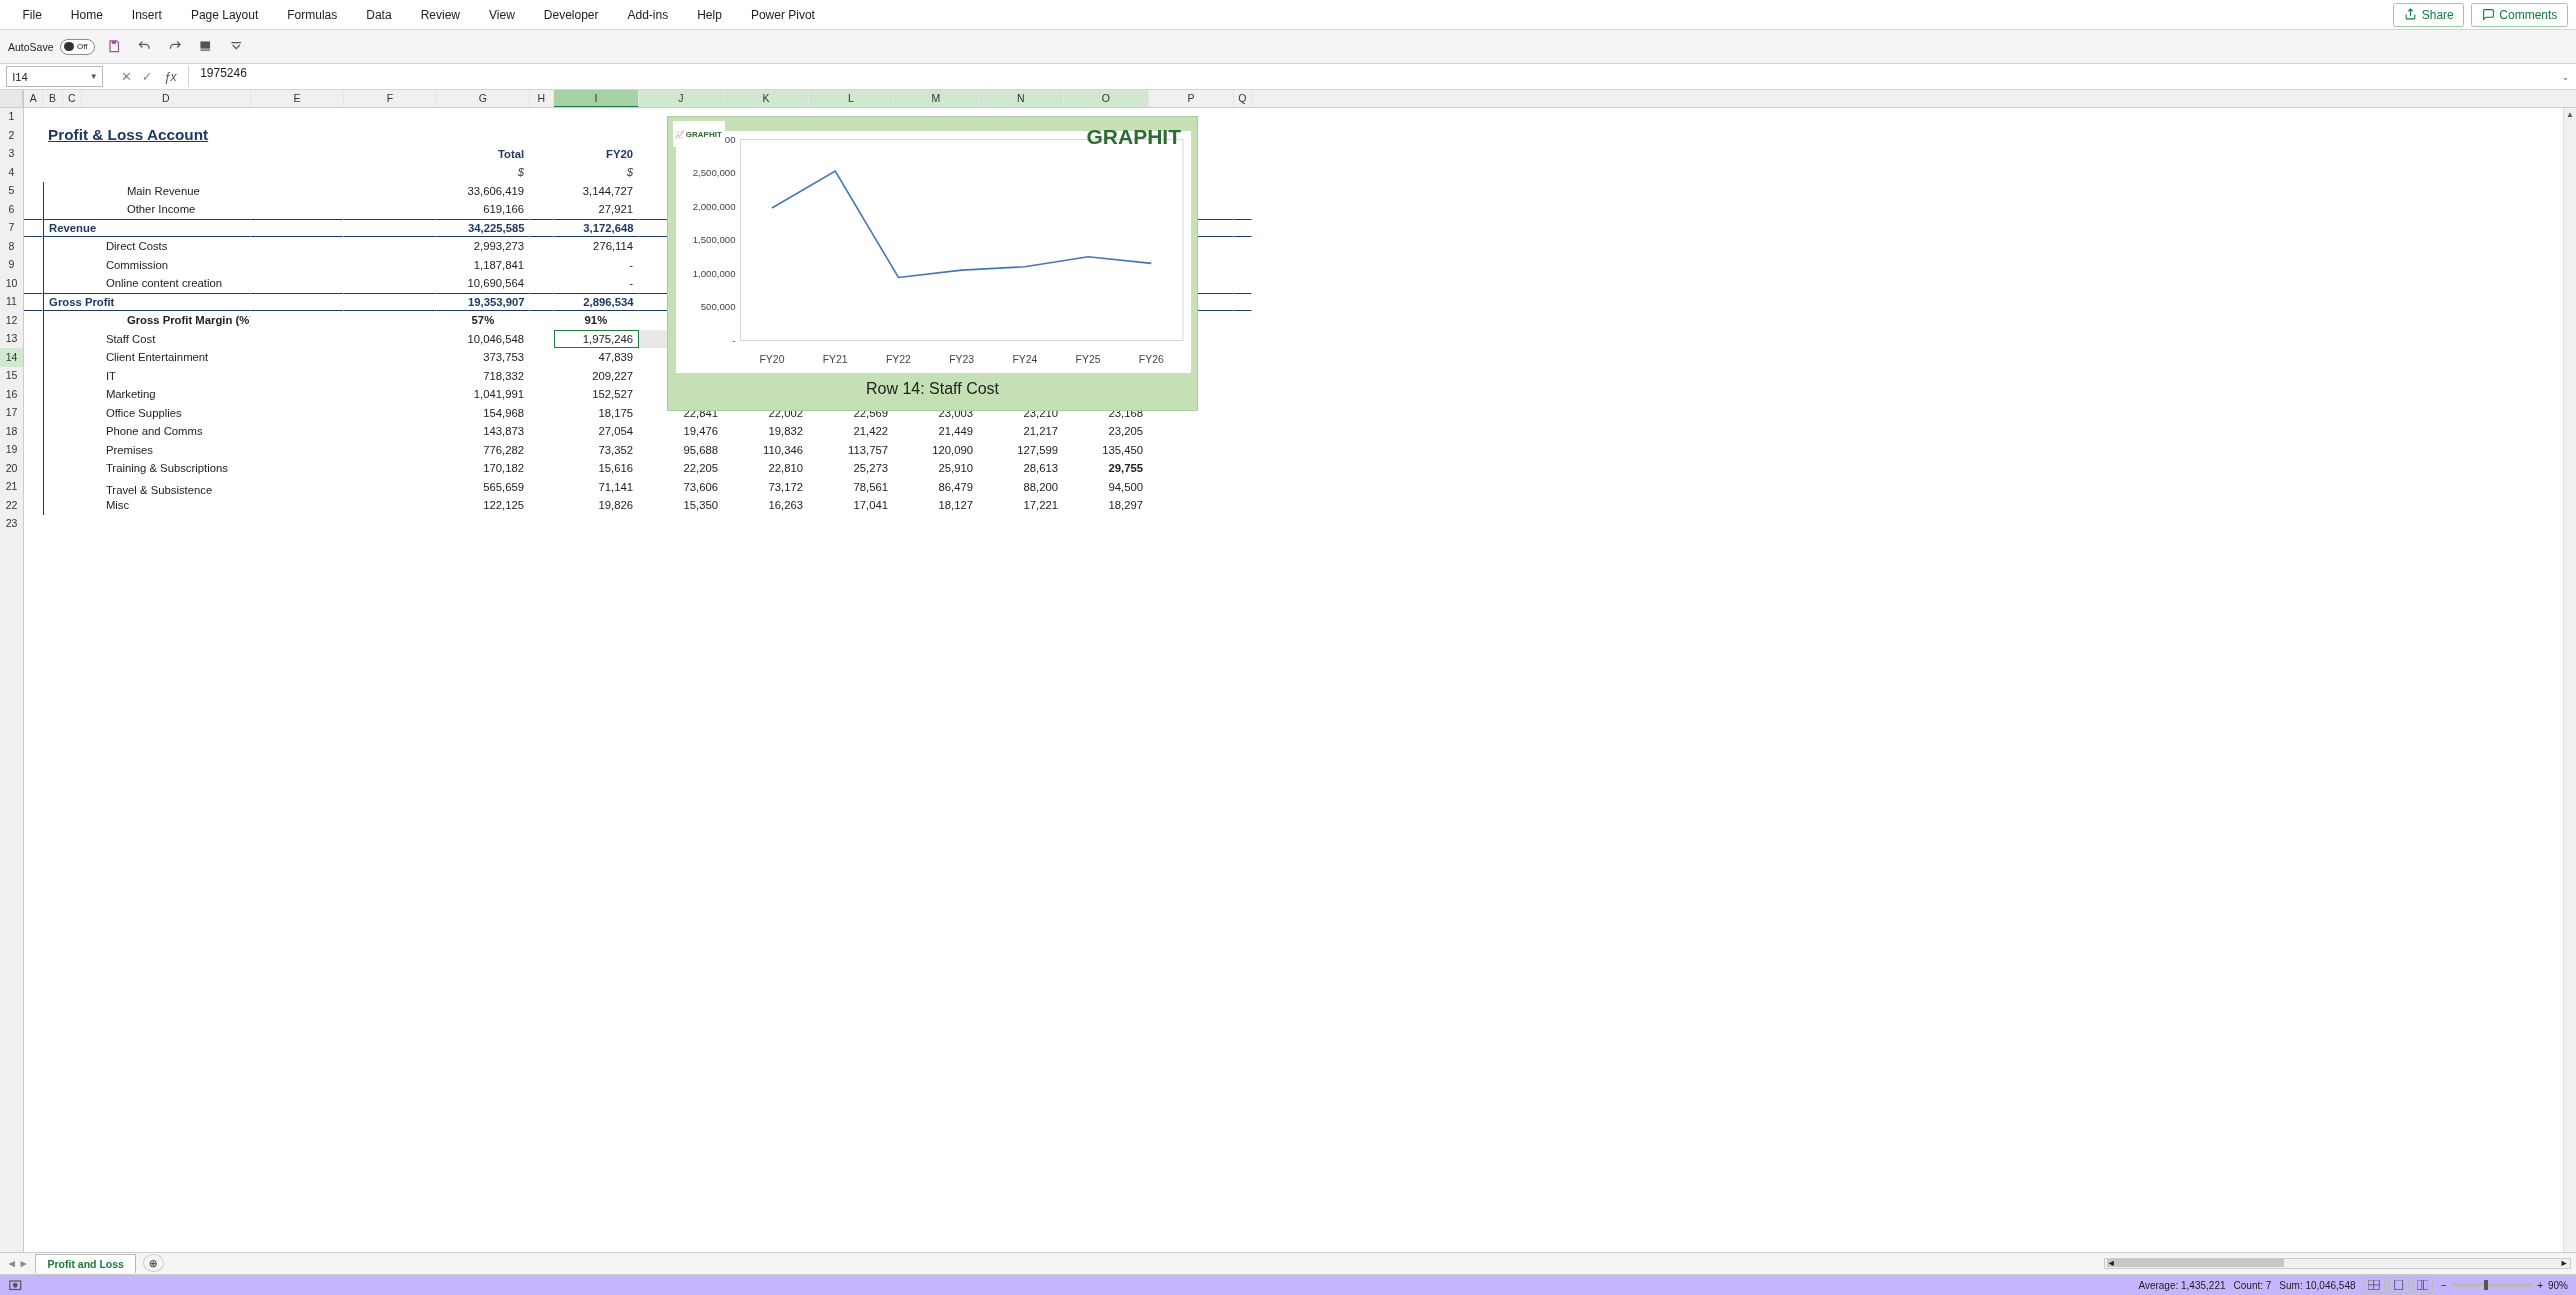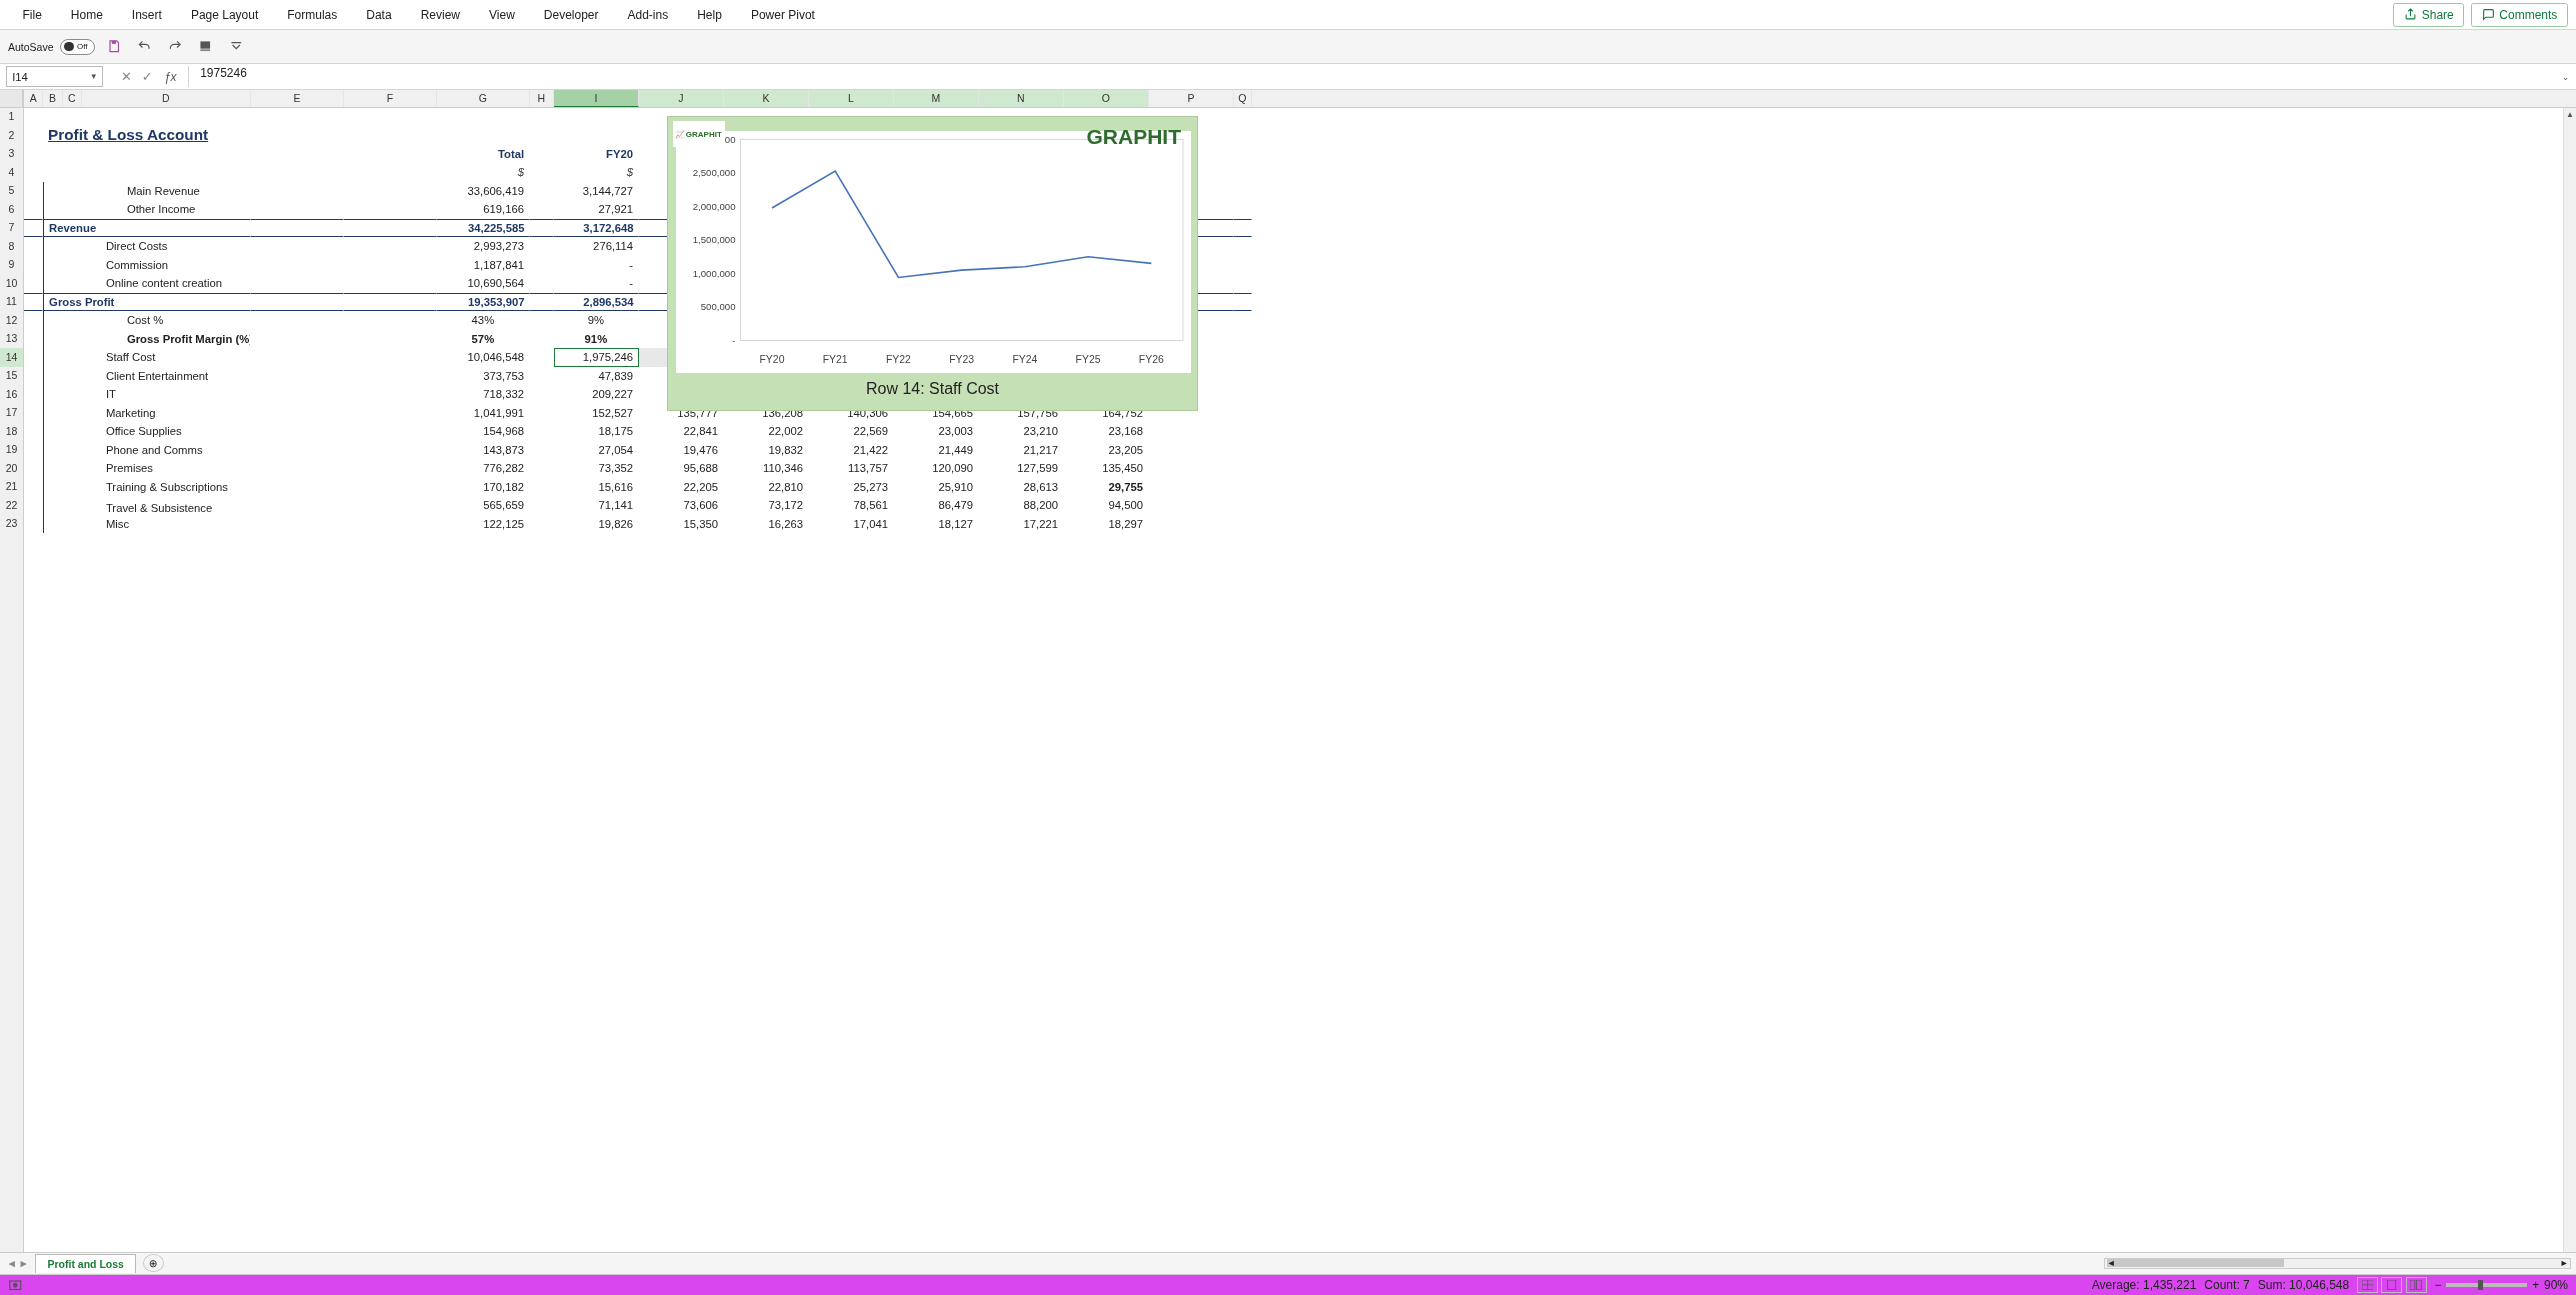--- a/index.html
+++ b/index.html
@@ -74,21 +74,21 @@
   
   .sheettabs { height: 22.5px; display: flex; align-items: center; border-top: 0.8px solid #ccc; background: #f5f5f5; font-size: 10.5px; }
   .sheettabs .nav { display: flex; gap: 1.6px; padding: 0 6.4px; color: #888; }
   .sheettabs .tab { padding: 3.2px 11.3px; border: 0.8px solid #bbb; border-bottom: none; background: #fff; font-weight: bold; color: #1a7c38; cursor: pointer; }
   .sheettabs .addtab { width: 21px; height: 17.7px; display:flex; align-items:center; justify-content:center; border:0.8px solid #ccc; border-radius:50%; margin-left:6.4px; cursor:pointer; }
   .sheettabs .spacer { flex: 1; }
   .sheettabs .hscroll { width: 467px; height: 11.3px; border: 0.8px solid #ccc; background: #f0f0f0; margin-right: 4.8px; position: relative; }
   .sheettabs .hscroll .thumb { position: absolute; left:1.6px; top:0.8px; width: 177px; height: 8px; background: #c7c7c7; }
 
   
-  .statusbar { height: 21px; display: flex; align-items: center; background: #d946ef; border-top: 0.8px solid #ccc; font-size: 12px; padding: 0 8px; gap: 8px; }
+  .statusbar { height: 21px; display: flex; align-items: center; background: #c4b5fd; border-top: 0.8px solid #ccc; font-size: 10px; padding: 0 8px; gap: 8px; }
   .statusbar .spacer { flex: 1; }
   .statusbar .viewbtns { display: flex; gap: 3.2px; }
   .statusbar .viewbtn { width: 21px; height: 16px; border: 0.8px solid #bbb; display:flex; align-items:center; justify-content:center; }
   .statusbar .zoom { display:flex; align-items:center; gap:4.8px; }
   .statusbar .zoom .track { width: 81px; height: 3.2px; background: #bbb; position: relative; }
   .statusbar .zoom .track .thumb { position:absolute; left:32px; top:-3.2px; width:4.8px; height:9.7px; background:#555; }
 
   .vscroll { position:absolute; right:0; top:17.7px; bottom:0; width:13px; background:#f0f0f0; border-left:0.8px solid #ddd; }
   .vscroll .arrow { height:13px; display:flex; align-items:center; justify-content:center; font-size:8px; color:#555; }
 </style>
@@ -426,39 +426,20 @@
           <div class="cell section-border-top section-border-bottom num bold hdr-cell" style="width: 24px;"></div>
           <div class="cell section-border-top section-border-bottom num bold hdr-cell" style="width: 85px;">2,896,534</div>
           <div class="cell section-border-top section-border-bottom num bold hdr-cell" style="width: 85px;">3,210,0</div>
           <div class="cell section-border-top section-border-bottom" style="width: 85px;"></div>
           <div class="cell section-border-top section-border-bottom" style="width: 85px;"></div>
           <div class="cell section-border-top section-border-bottom" style="width: 85px;"></div>
           <div class="cell section-border-top section-border-bottom" style="width: 85px;"></div>
           <div class="cell section-border-top section-border-bottom" style="width: 85px;"></div>
           <div class="cell section-border-top section-border-bottom" style="width: 85px;"></div>
           <div class="cell section-border-top section-border-bottom" style="width: 17.7px;"></div>
-        </div>
-        <div class="row">
-          <div class="cell" style="width: 19.3px;"></div>
-          <div class="cell left-bracket" style="width: 19.3px;"></div>
-          <div class="cell" style="width: 19.3px;"></div>
-          <div class="cell ital" style="width: 169px; padding-left: 45px;">Cost %</div>
-          <div class="cell" style="width: 93px;"></div>
-          <div class="cell" style="width: 93px;"></div>
-          <div class="cell ital" style="width: 93px; justify-content: center;">43%</div>
-          <div class="cell ital" style="width: 24px; justify-content: center;"></div>
-          <div class="cell ital" style="width: 85px; justify-content: center;">9%</div>
-          <div class="cell ital" style="width: 85px; justify-content: center;">8%</div>
-          <div class="cell" style="width: 85px;"></div>
-          <div class="cell" style="width: 85px;"></div>
-          <div class="cell" style="width: 85px;"></div>
-          <div class="cell" style="width: 85px;"></div>
-          <div class="cell" style="width: 85px;"></div>
-          <div class="cell" style="width: 85px;"></div>
-          <div class="cell" style="width: 17.7px;"></div>
         </div>
         <div class="row">
           <div class="cell" style="width: 19.3px;"></div>
           <div class="cell left-bracket" style="width: 19.3px;"></div>
           <div class="cell" style="width: 19.3px;"></div>
           <div class="cell ital bold" style="width: 169px; padding-left: 45px;">Gross Profit Margin (%)</div>
           <div class="cell" style="width: 93px;"></div>
           <div class="cell" style="width: 93px;"></div>
           <div class="cell ital bold" style="width: 93px; justify-content: center;">57%</div>
           <div class="cell ital bold" style="width: 24px; justify-content: center;"></div>

